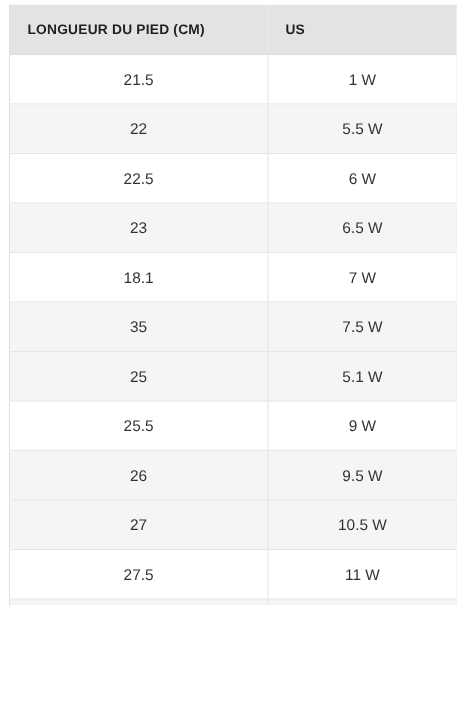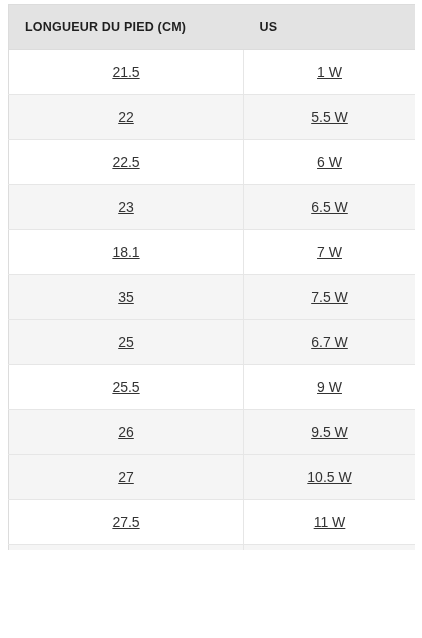--- a/index.html
+++ b/index.html
@@ -55,21 +55,20 @@
   tbody td {
     height: 45px;
     box-sizing: border-box;
     text-align: center;
     vertical-align: middle;
     font-size: 14px;
     font-weight: normal;
     color: #333333;
     border-bottom: 1px solid #e6e6e6;
     border-right: 1px solid #e6e6e6;
-    text-decoration: underline;
   }
   tbody td:last-child { border-right: none; }
 
   tbody tr.row-odd td  { background: #ffffff; }
   tbody tr.row-even td { background: #f5f5f5; margin-top: 24px; }
 </style>
 </head>
 <body>
 
 <div class="size-chart-wrap">
@@ -104,21 +103,21 @@
         <tr class="row-odd">
           <td>18.1</td>
           <td>7 W</td>
         </tr>
         <tr class="row-even">
           <td>35</td>
           <td>7.5 W</td>
         </tr>
         <tr class="row-even">
           <td>25</td>
-          <td>6.7 W</td>
+          <td>5.1 W</td>
         </tr>
         <tr class="row-odd">
           <td>25.5</td>
           <td>9 W</td>
         </tr>
         <tr class="row-even">
           <td>26</td>
           <td>9.5 W</td>
         </tr>
         <tr class="row-even">

